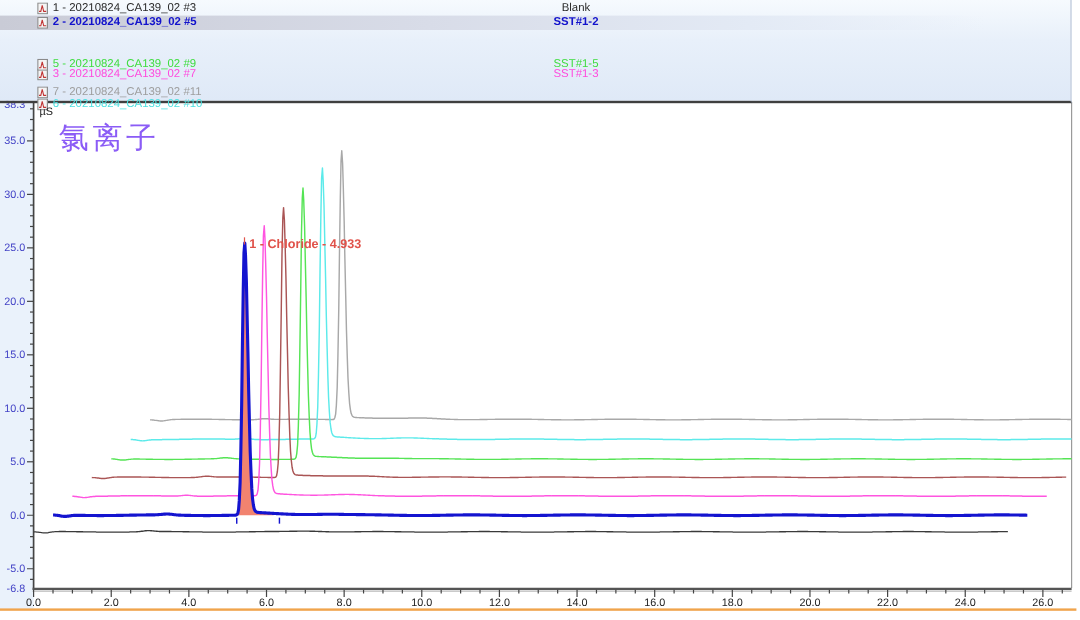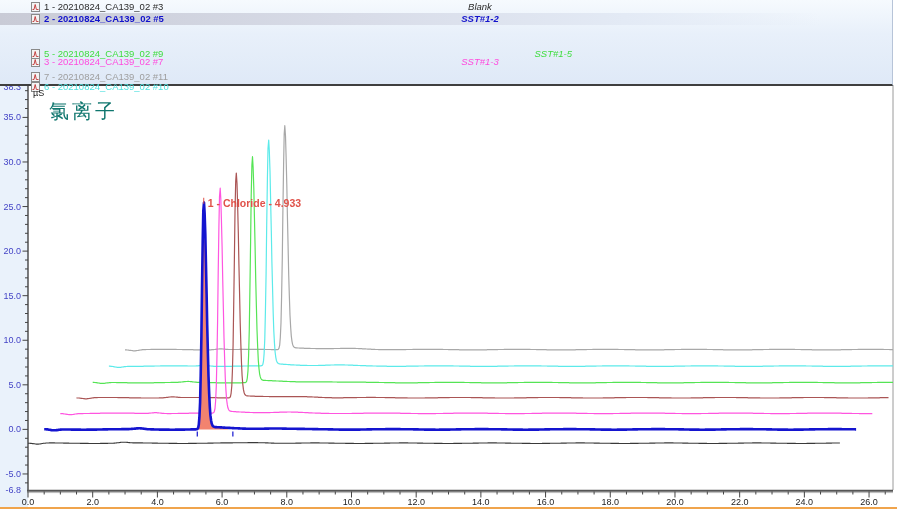--- a/index.html
+++ b/index.html
@@ -13,26 +13,26 @@
     border-bottom:2px solid #3f3f3f;border-right:1px solid #b7c4d8;
     z-index:2;
   }
   .legend-row{position:absolute;left:0;width:100%;height:12px;font-size:9.5px;line-height:12px;cursor:default;}
   .legend-row.selected{
     background:linear-gradient(to right,#c9cbd6 0%,#d8dce8 40%,#e3eaf5 70%,rgba(227,234,245,0) 92%);
     font-weight:bold;
   }
   .legend-icon{position:absolute;left:31px;top:1px;width:9px;height:10px;}
   .inj-label{position:absolute;left:44px;top:0;white-space:nowrap;}
-  .sample-name{position:absolute;left:388px;top:0;width:184px;text-align:center;white-space:nowrap;font-style:italic;}
+  .sample-name{position:absolute;left:388px;top:0;width:184px;text-align:center;white-space:nowrap;}
 
   
   .y-strip{position:absolute;left:0;top:84px;width:28px;height:424px;background:#eaf2fb;z-index:0;}
   #chart-svg{position:absolute;left:0;top:0;width:900px;height:517px;z-index:1;}
-  .plot-title{position:absolute;left:49px;top:98px;font-size:20px;color:#0f766e;letter-spacing:3px;z-index:3;}
+  .plot-title{position:absolute;left:49px;top:98px;font-size:25px;color:#8b5cf6;letter-spacing:3px;z-index:3;}
   .unit-label{position:absolute;left:33px;top:88px;font-size:9px;color:#222;z-index:3;}
   .bottom-ruler{position:absolute;left:0;top:507px;width:897px;height:2px;background:#f0a44c;z-index:2;}
 
   .svg-text{font-family:"Liberation Sans",sans-serif;}
 </style>
 </head>
 <body>
 
 <div class="window">
 
@@ -60,21 +60,21 @@
           </svg></span>
         <span class="inj-label" style="color: rgb(255, 74, 222);">3 - 20210824_CA139_02 #7</span>
         <span class="sample-name" style="color: rgb(255, 74, 222);">SST#1-3</span>
       </div>
       <div class="legend-row" style="top: 47.8px;">
         <span class="legend-icon"><svg width="9" height="10" viewBox="0 0 9 10">
             <rect x="0.5" y="0.5" width="8" height="9" fill="#f4f4f4" stroke="#8a8a8a" stroke-width="1"></rect>
             <path d="M1.5 7.5 L3 7.5 L4.2 2.5 L5.4 7.5 L7.5 7.5" fill="none" stroke="#c03434" stroke-width="0.9"></path>
           </svg></span>
         <span class="inj-label" style="color: rgb(63, 221, 63); text-align: center;">5 - 20210824_CA139_02 #9</span>
-        <span class="sample-name" style="color: rgb(63, 221, 63); text-align: right;">SST#1-5</span>
+        <span class="sample-name" style="color: rgb(63, 221, 63);">SST#1-5</span>
       </div>
       <div class="legend-row" style="top: 59.5px; margin-top: 21px;">
         <span class="legend-icon"><svg width="9" height="10" viewBox="0 0 9 10">
             <rect x="0.5" y="0.5" width="8" height="9" fill="#f4f4f4" stroke="#8a8a8a" stroke-width="1"></rect>
             <path d="M1.5 7.5 L3 7.5 L4.2 2.5 L5.4 7.5 L7.5 7.5" fill="none" stroke="#c03434" stroke-width="0.9"></path>
           </svg></span>
         <span class="inj-label" style="color: rgb(78, 224, 224);">6 - 20210824_CA139_02 #10</span>
       </div>
       <div class="legend-row" style="top: 71.2px;">
         <span class="legend-icon"><svg width="9" height="10" viewBox="0 0 9 10">

